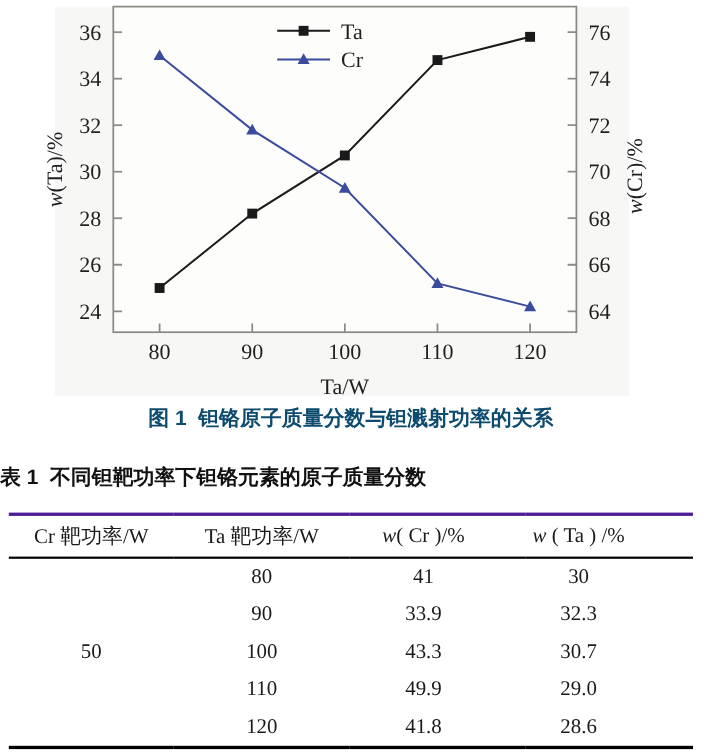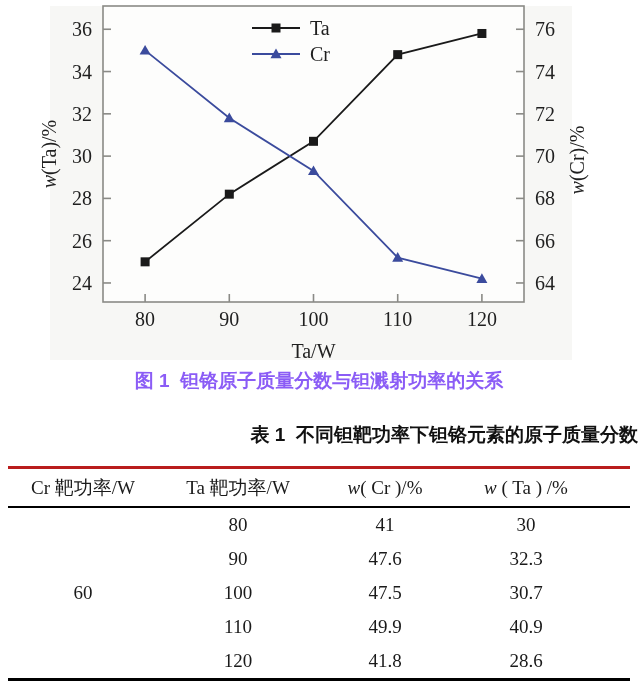--- a/index.html
+++ b/index.html
@@ -5,31 +5,31 @@
   html,body{margin:0;padding:0;}
   body{
     width:638px;height:687px;background:#ffffff;
     font-family:"Liberation Serif", serif;
     color:#1a1a1a;overflow:hidden;
   }
   .chart-wrap{position:relative;width:638px;height:368px;}
   svg text{font-family:"Liberation Serif", serif;fill:#1f1f1f;}
   .fig-caption{
     text-align:center;font-family:"Liberation Sans", sans-serif;
-    font-weight:bold;font-size:19px;line-height:26px;color:#8b5cf6;
+    font-weight:bold;font-size:19px;line-height:26px;color:#0c4a6e;
     white-space:pre;
   }
   .table-title{
-    text-align:right;font-family:"Liberation Sans", sans-serif;
+    text-align:left;font-family:"Liberation Sans", sans-serif;
     font-weight:bold;font-size:19px;line-height:26px;color:#111;
     margin-top:28px;white-space:pre;
   }
   table.data{
     width:622px;margin:18px 8px 0 8px;border-collapse:collapse;
-    border-top:3px solid #b91c1c;border-bottom:3px solid #000;
+    border-top:3px solid #4c1d95;border-bottom:3px solid #000;
     font-size:19px;
   }
   table.data th{
     font-weight:normal;height:37px;text-align:center;
     border-bottom:2px solid #000;padding:0;
   }
   table.data td{height:34px;text-align:center;padding:0;}
   .c3pad{padding-right:26px !important;}
   .c4pad{padding-right:56px !important;}
   .ital{font-style:italic;}
@@ -117,39 +117,39 @@
   <thead>
     <tr>
       <th>Cr 靶功率/W</th>
       <th>Ta 靶功率/W</th>
       <th class="c3pad"><span class="ital">w</span><span>( Cr )/%</span></th>
       <th class="c4pad"><span class="ital">w</span><span> ( Ta ) /%</span></th>
     </tr>
   </thead>
   <tbody>
     <tr>
-      <td rowspan="5">60</td>
+      <td rowspan="5">50</td>
       <td>80</td>
       <td class="c3pad">41</td>
       <td class="c4pad">30</td>
     </tr>
     <tr>
       <td>90</td>
-      <td class="c3pad">47.6</td>
+      <td class="c3pad">33.9</td>
       <td class="c4pad">32.3</td>
     </tr>
     <tr>
       <td>100</td>
-      <td class="c3pad">47.5</td>
+      <td class="c3pad">43.3</td>
       <td class="c4pad">30.7</td>
     </tr>
     <tr>
       <td>110</td>
       <td class="c3pad">49.9</td>
-      <td class="c4pad">40.9</td>
+      <td class="c4pad">29.0</td>
     </tr>
     <tr>
       <td>120</td>
       <td class="c3pad">41.8</td>
       <td class="c4pad">28.6</td>
     </tr>
   </tbody>
 </table>
 
 </body></html>

